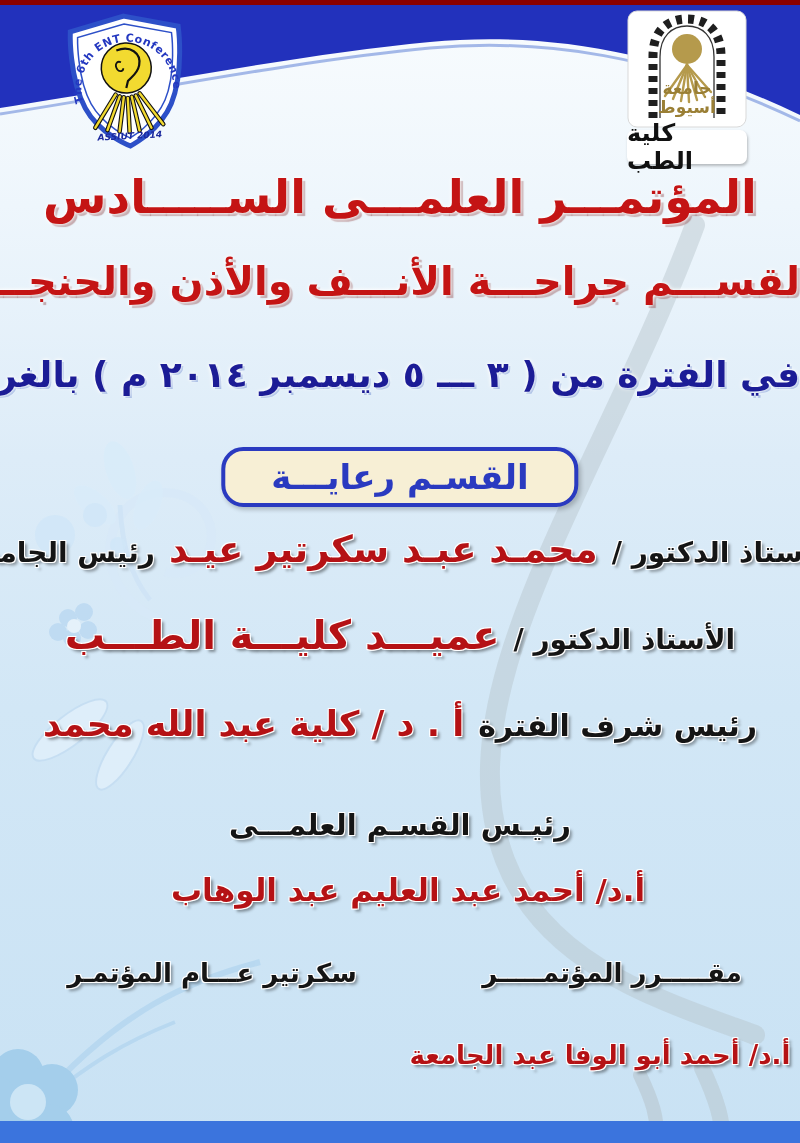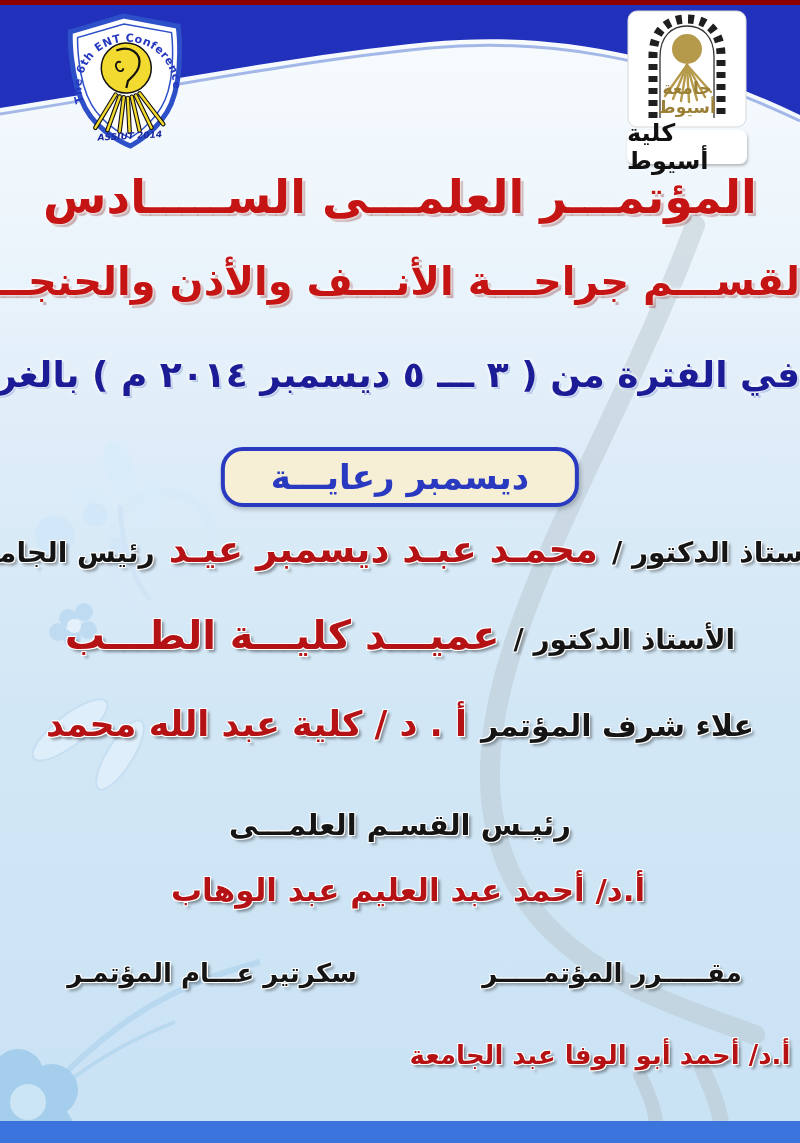--- a/index.html
+++ b/index.html
@@ -178,41 +178,41 @@
       <line x1="60" y1="55" x2="54" y2="91"></line>
         <line x1="60" y1="55" x2="62" y2="92"></line>
       <line x1="60" y1="55" x2="70" y2="90"></line>
         <line x1="60" y1="55" x2="78" y2="87"></line>
       <line x1="60" y1="55" x2="84" y2="82"></line>
     </g>
     <text x="60" y="84" text-anchor="middle" font-size="17" font-weight="bold" fill="#9a7f35">جامعة</text>
     <text x="60" y="103" text-anchor="middle" font-size="17" font-weight="bold" fill="#9a7f35">أسيوط</text>
   </svg>
 
-  <div class="abs faculty-label">كلية أسيوط</div>
+  <div class="abs faculty-label">كلية الطب</div>
 
   <div class="abs line title-line title-1">المؤتمـــر العلمـــى الســـــادس</div>
   <div class="abs line title-line title-2">لقســـم جراحـــة الأنـــف والأذن والحنجـــرة</div>
   <div class="abs line date-line">في الفترة من ( ٣ ـــ ٥ ديسمبر ٢٠١٤ م ) بالغردقة</div>
 
-  <div class="abs patron-box">ديسمبر رعايـــة</div>
+  <div class="abs patron-box">القسـم رعايـــة</div>
 
   <div class="abs line mixed-line patron-1">
     <span class="black-part">الأستاذ الدكتور /</span>
-    <span class="red-part">محمـد عبـد ديسمبر عيـد</span>
+    <span class="red-part">محمـد عبـد سكرتير عيـد</span>
     <span class="black-part">رئيس الجامعة</span>
   </div>
 
   <div class="abs line mixed-line patron-2">
     <span class="black-part">الأستاذ الدكتور /</span>
     <span class="red-part">عميـــد كليـــة الطـــب</span>
   </div>
 
   <div class="abs line mixed-line patron-3">
-    <span class="black-part">علاء شرف المؤتمر</span>
+    <span class="black-part">رئيس شرف الفترة</span>
     <span class="red-part">أ . د / كلية عبد الله محمد</span>
   </div>
 
   <div class="abs line black-part chair-title">رئيـس القسـم العلمـــى</div>
   <div class="abs line red-part chair-name">أ.د/ أحمد عبد العليم عبد الوهاب</div>
 
   <div class="abs two-col officials-titles">
     <div class="col black-part">مقـــــرر المؤتمـــــر</div>
     <div class="col black-part">سكرتير عـــام المؤتمـر</div>
   </div>

